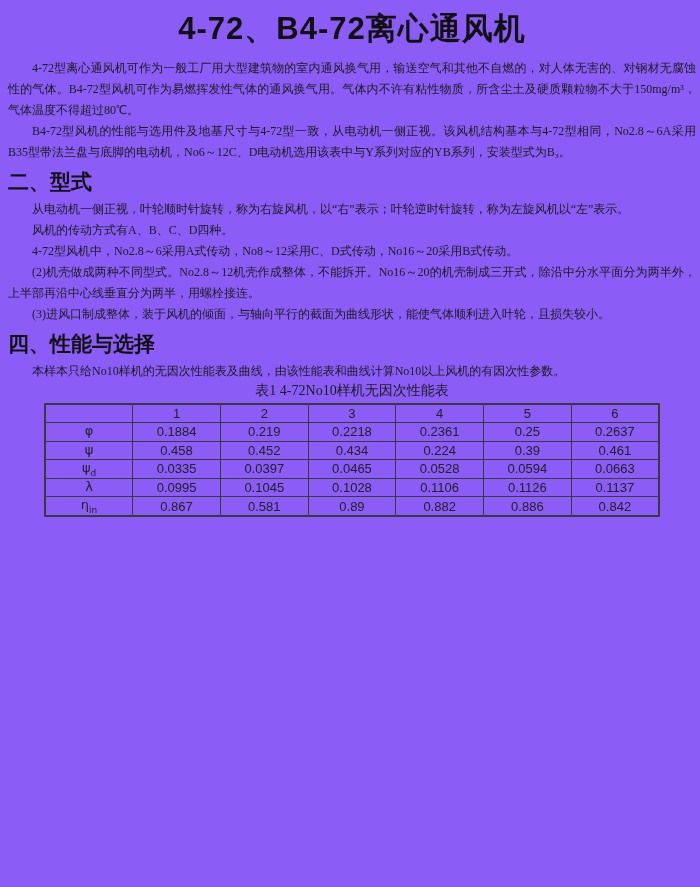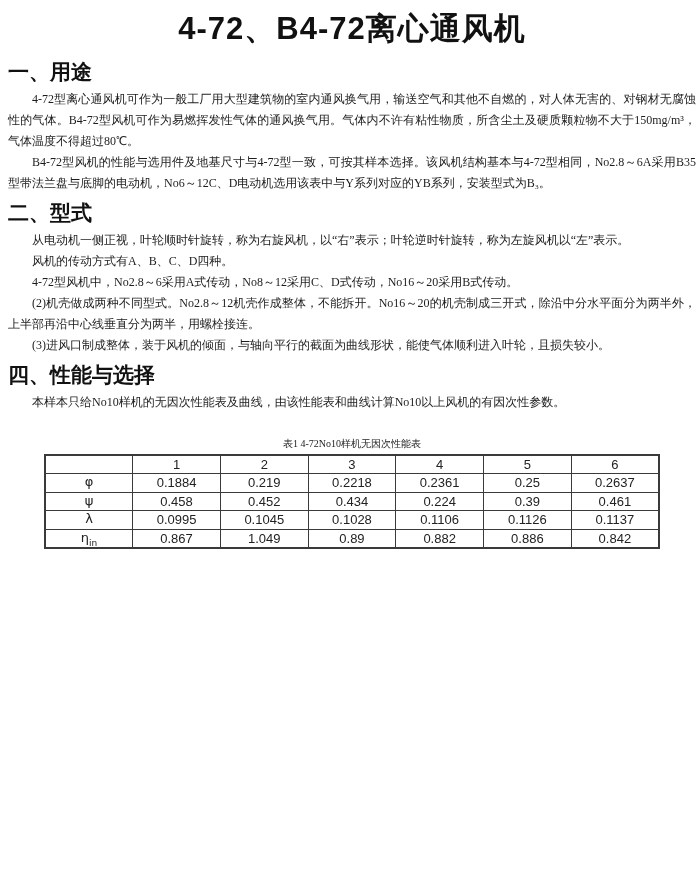--- a/index.html
+++ b/index.html
@@ -1,20 +1,20 @@
 <!DOCTYPE html>
 <html><head>
 <meta charset="utf-8">
 <style>
   html,body { margin:0; padding:0; background:#e8e8e8; }
   .page {
     position:relative;
     width:700px; height:887px;
     margin:0 auto;
-    background:#ffffff;
+    background:#8b5cf6;
     color:#1c1c1c;
     font-family:"Liberation Serif", serif;
     box-sizing:border-box;
     padding:6px 4px 4px 8px;
     overflow:hidden;
   }
   .doc-title {
     font-family:"Liberation Sans", sans-serif;
     font-weight:bold;
     font-size:31px;
@@ -33,22 +33,22 @@
   .para {
     margin:0;
     font-size:12px;
     line-height:21px;
     text-align:justify;
     text-indent:2em;
     color:#1c1c1c;
   }
   .table-caption {
     text-align:center;
-    font-size:10px;
-    margin:24px 0 3px 0;
+    font-size:14px;
+    margin:0 0 3px 0;
     color:#1c1c1c;
   }
   table.perf {
     width:616px;
     margin:0 auto;
     border-collapse:collapse;
     border:2px solid #3a3a3a;
     font-size:13px;
     table-layout:fixed;
   }
@@ -65,23 +65,22 @@
   .greek { font-family:"DejaVu Sans", sans-serif; }
   .sub  { font-size:9px; vertical-align:sub; }
 </style>
 </head>
 <body>
 
 <div class="page">
 
   <h1 class="doc-title">4-72、B4-72离心通风机</h1>
 
-  <div class="sec-heading">一、用途</div>
   <p class="para">4-72型离心通风机可作为一般工厂用大型建筑物的室内通风换气用，输送空气和其他不自燃的，对人体无害的、对钢材无腐蚀性的气体。B4-72型风机可作为易燃挥发性气体的通风换气用。气体内不许有粘性物质，所含尘土及硬质颗粒物不大于150mg/m³，气体温度不得超过80℃。</p>
-  <p class="para">B4-72型风机的性能与选用件及地基尺寸与4-72型一致，可按其样本选择。该风机结构基本与4-72型相同，No2.8～6A采用B35型带法兰盘与底脚的电动机，No6～12C、D电动机选用该表中与Y系列对应的YB系列，安装型式为B₃。</p>
+  <p class="para">B4-72型风机的性能与选用件及地基尺寸与4-72型一致，从电动机一侧正视。该风机结构基本与4-72型相同，No2.8～6A采用B35型带法兰盘与底脚的电动机，No6～12C、D电动机选用该表中与Y系列对应的YB系列，安装型式为B₃。</p>
 
   <div class="sec-heading">二、型式</div>
   <p class="para">从电动机一侧正视，叶轮顺时针旋转，称为右旋风机，以“右”表示；叶轮逆时针旋转，称为左旋风机以“左”表示。</p>
   <p class="para">风机的传动方式有A、B、C、D四种。</p>
   <p class="para">4-72型风机中，No2.8～6采用A式传动，No8～12采用C、D式传动，No16～20采用B式传动。</p>
 
   <p class="para">(2)机壳做成两种不同型式。No2.8～12机壳作成整体，不能拆开。No16～20的机壳制成三开式，除沿中分水平面分为两半外，上半部再沿中心线垂直分为两半，用螺栓接连。</p>
   <p class="para">(3)进风口制成整体，装于风机的倾面，与轴向平行的截面为曲线形状，能使气体顺利进入叶轮，且损失较小。</p>
 
   <div class="sec-heading">四、性能与选择</div>
@@ -114,32 +113,41 @@
       <tr>
         <td><span class="greek">ψ</span><span class="sub greek"></span></td>
         <td>0.458</td>
         <td>0.452</td>
         <td>0.434</td>
         <td>0.224</td>
         <td>0.39</td>
         <td>0.461</td>
       </tr>
       <tr>
+        <td><span class="greek">ψ</span><span class="sub greek">d</span></td>
+        <td>0.0335</td>
+        <td>0.0397</td>
+        <td>0.0465</td>
+        <td>0.0528</td>
+        <td>0.0594</td>
+        <td>0.0663</td>
+      </tr>
+      <tr>
         <td><span class="greek">λ</span><span class="sub greek"></span></td>
         <td>0.0995</td>
         <td>0.1045</td>
         <td>0.1028</td>
         <td>0.1106</td>
         <td>0.1126</td>
         <td>0.1137</td>
       </tr>
       <tr>
         <td><span class="greek">η</span><span class="sub greek">in</span></td>
         <td>0.867</td>
-        <td>1.049</td>
+        <td>0.581</td>
         <td>0.89</td>
         <td>0.882</td>
         <td>0.886</td>
         <td>0.842</td>
       </tr>
     </tbody>
   </table>
 
 </div>
 

